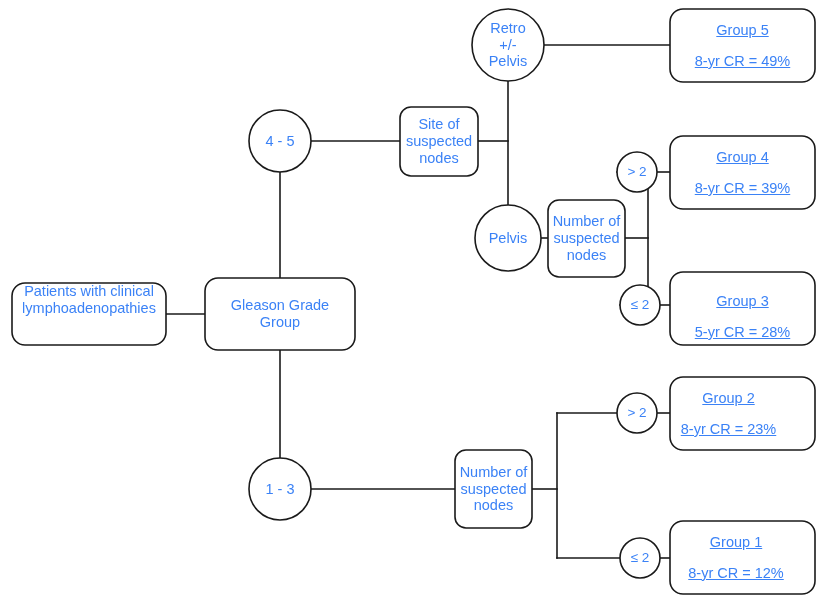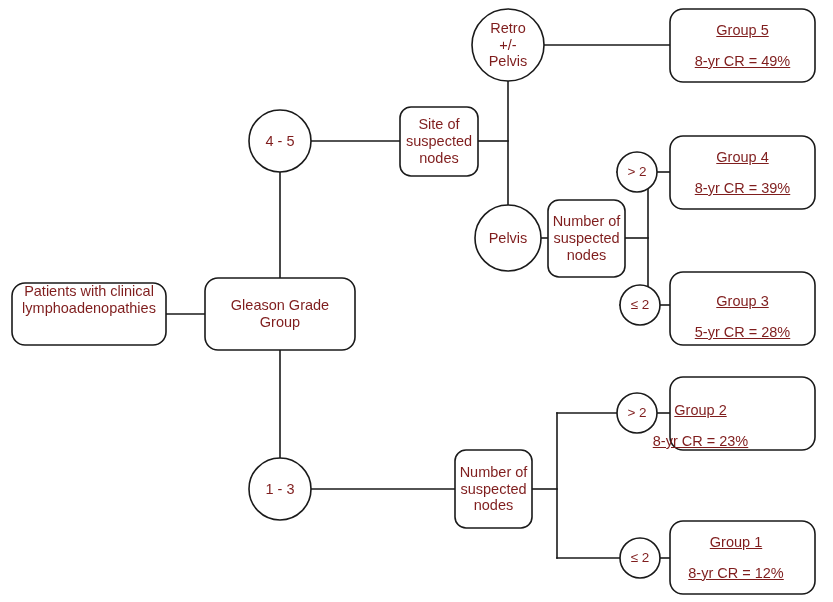--- a/index.html
+++ b/index.html
@@ -37,21 +37,21 @@
     stroke: #1a1a1a;
     stroke-width: 1.6;
   }
   .node-text {
     position: absolute;
     display: flex;
     flex-direction: column;
     align-items: center;
     justify-content: center;
     text-align: center;
-    color: #7f1d1d;
+    color: #3b82f6;
     font-family: "Liberation Sans", sans-serif;
     pointer-events: none;
     box-sizing: border-box;
   }
   .node-text .line {
     display: block;
     line-height: 1.17;
     white-space: nowrap;
   }
   .box-label { font-size: 14.5px; }
@@ -216,21 +216,21 @@
   <div class="node-text outcome-label" style="left:670px; top:136px; width:145px; height:73px;text-align:right;">
     <span class="line outcome-title">Group 4</span>
     <span class="line">8-yr CR = 39%</span>
   </div>
 
   <div class="node-text outcome-label" style="left:670px; top:272px; width:145px; height:90px;">
     <span class="line outcome-title">Group 3</span>
     <span class="line">5-yr CR = 28%</span>
   </div>
 
-  <div class="node-text outcome-label" style="left:642px; top:377px; width:117px; height:73px;margin-top:12px;">
+  <div class="node-text outcome-label" style="left:670px; top:377px; width:117px; height:73px;">
     <span class="line outcome-title">Group 2</span>
     <span class="line">8-yr CR = 23%</span>
   </div>
 
   <div class="node-text outcome-label" style="left:670px; top:521px; width:132px; height:73px;">
     <span class="line outcome-title">Group 1</span>
     <span class="line">8-yr CR = 12%</span>
   </div>
 
 </div>

